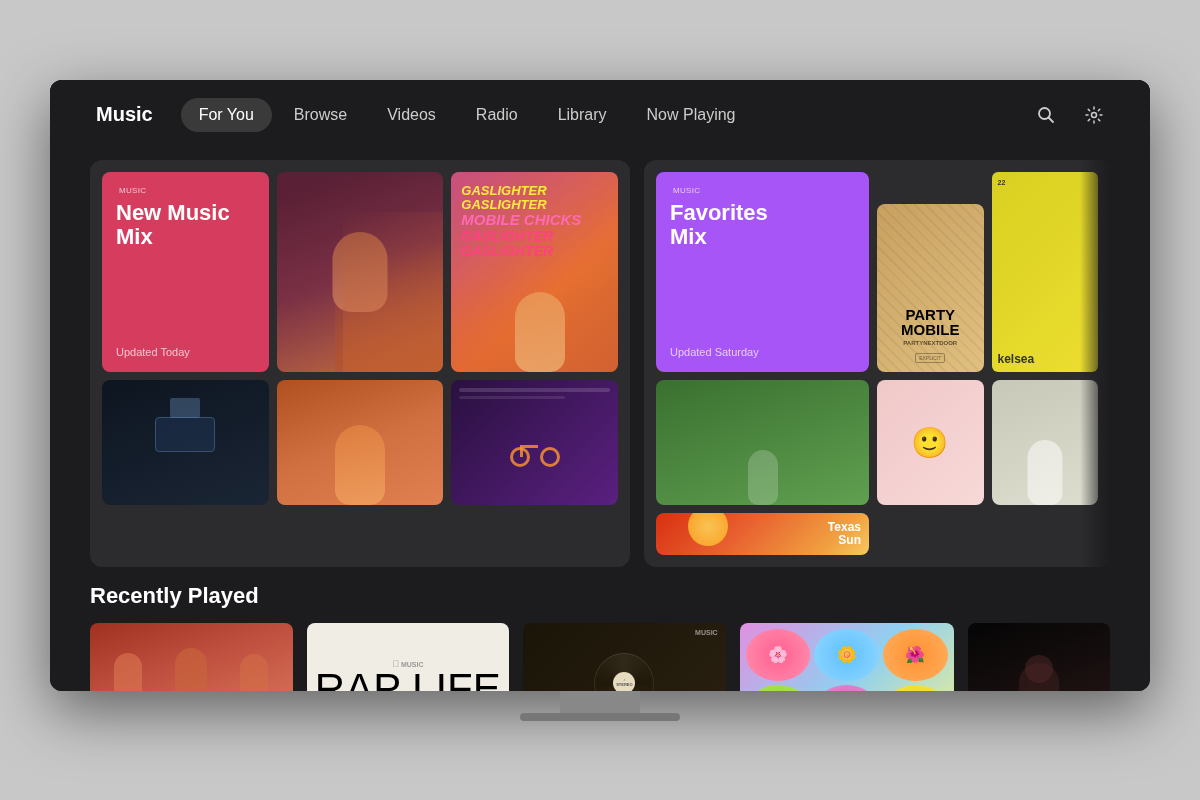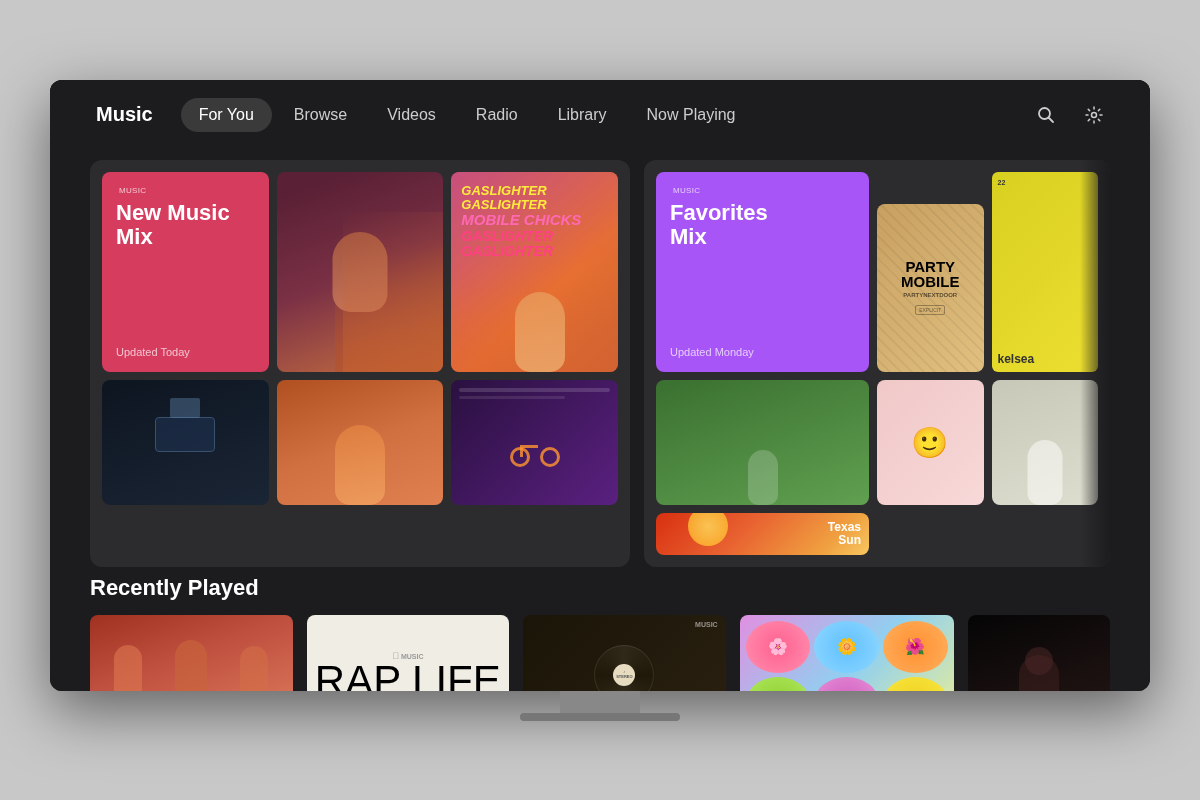--- a/index.html
+++ b/index.html
@@ -214,21 +214,21 @@
       overflow: hidden;
       padding: 6px;
     }
 
     .art-partymobile {
       border-radius: 8px;
       background: linear-gradient(135deg, #c8a860 0%, #e8c880 100%);
       display: flex;
       flex-direction: column;
       align-items: center;
-      justify-content: center;
+      justify-content: flex-end;
       overflow: hidden;
       position: relative;
       margin-top: 32px;
     }
 
     .partymobile-text {
       font-size: 15px;
       font-weight: 900;
       color: #000;
       text-align: center;
@@ -420,21 +420,21 @@
 
               <div class="art-favorites">
                 <div>
                   <div class="apple-music-badge">
                     <span class="apple-logo-small"></span>
                     <span class="music-label-small">MUSIC</span>
                   </div>
                   <div class="tile-title">Favorites</div>
                   <div class="tile-subtitle">Mix</div>
                 </div>
-                <div class="tile-updated">Updated Monday</div>
+                <div class="tile-updated">Updated Saturday</div>
               </div>
 
 
               <div class="art-partymobile" style="border-radius:8px; background:linear-gradient(135deg, #c8a060, #e0c080); overflow:hidden; position:relative;">
                 <div style="position:absolute; inset:0; background: repeating-linear-gradient(45deg, rgba(0,0,0,0.05) 0px, rgba(0,0,0,0.05) 2px, transparent 2px, transparent 8px);"></div>
                 <div style="position:relative; text-align:center; padding:8px;">
                   <div class="partymobile-text">PARTY<br>MOBILE</div>
                   <div style="font-size:6px; color:rgba(0,0,0,0.6); font-weight:700; margin-top:3px;">PARTYNEXTDOOR</div>
                   <div style="font-size:5px; border:1px solid rgba(0,0,0,0.3); display:inline-block; padding:1px 3px; margin-top:2px; border-radius:2px; color:rgba(0,0,0,0.5);">EXPLICIT</div>
                 </div>
@@ -462,21 +462,21 @@
                 <div class="texas-sun-text">Texas<br>Sun</div>
               </div>
 
             </div>
 
             <div style="position:absolute; right:0; top:0; bottom:0; width:30px; background:linear-gradient(to right, transparent, #1c1c1e); border-radius:0 12px 12px 0;"></div>
           </div>
 
         </div>
 
-        <div style="margin-top:8px;">
+        <div style="margin-top:16px;">
           <div class="section-title">Recently Played</div>
           <div class="recently-played-row">
 
             <div class="recently-card" style="background: linear-gradient(160deg, #a03020 0%, #c05040 40%, #e08060 100%); display:flex; align-items:flex-end;">
               <div style="width:100%; height:100%; display:flex; align-items:center; justify-content:space-around; padding:8px;">
                 <div style="width:28px; height:60px; background:rgba(220,120,80,0.6); border-radius:14px 14px 10px 10px;"></div>
                 <div style="width:32px; height:70px; background:rgba(200,100,60,0.7); border-radius:16px 16px 12px 12px;"></div>
                 <div style="width:28px; height:58px; background:rgba(210,110,70,0.6); border-radius:14px 14px 10px 10px;"></div>
               </div>
             </div>

